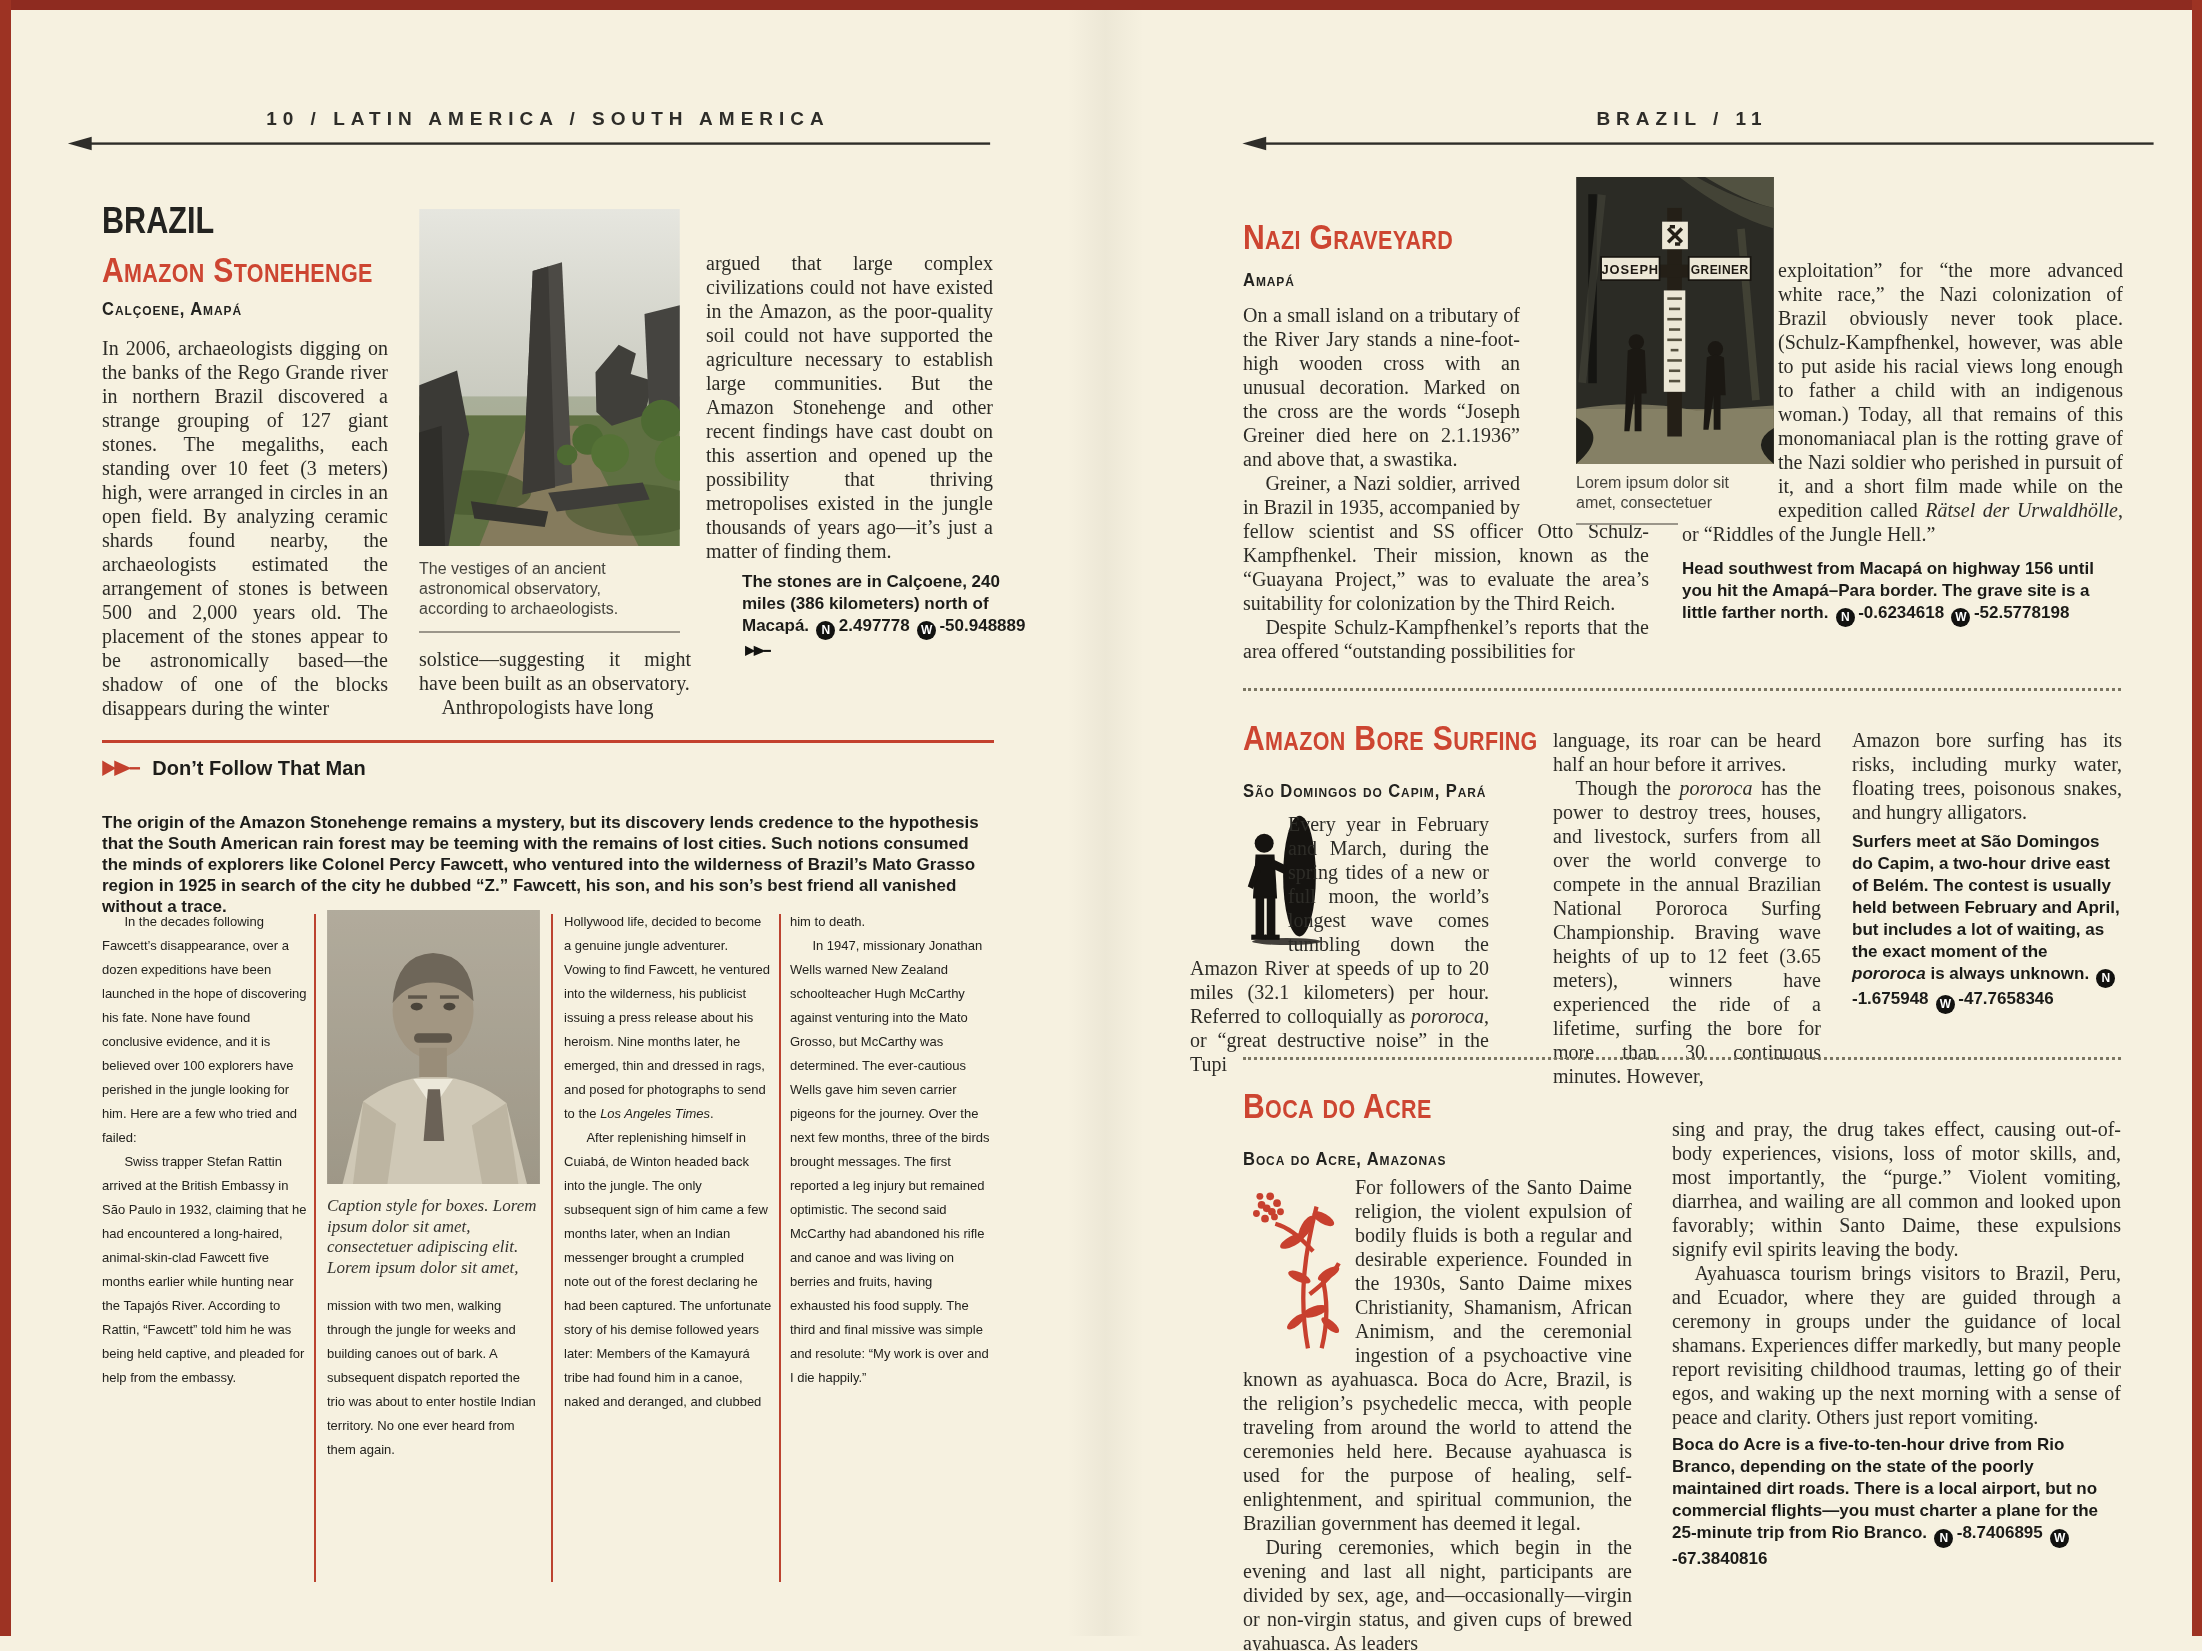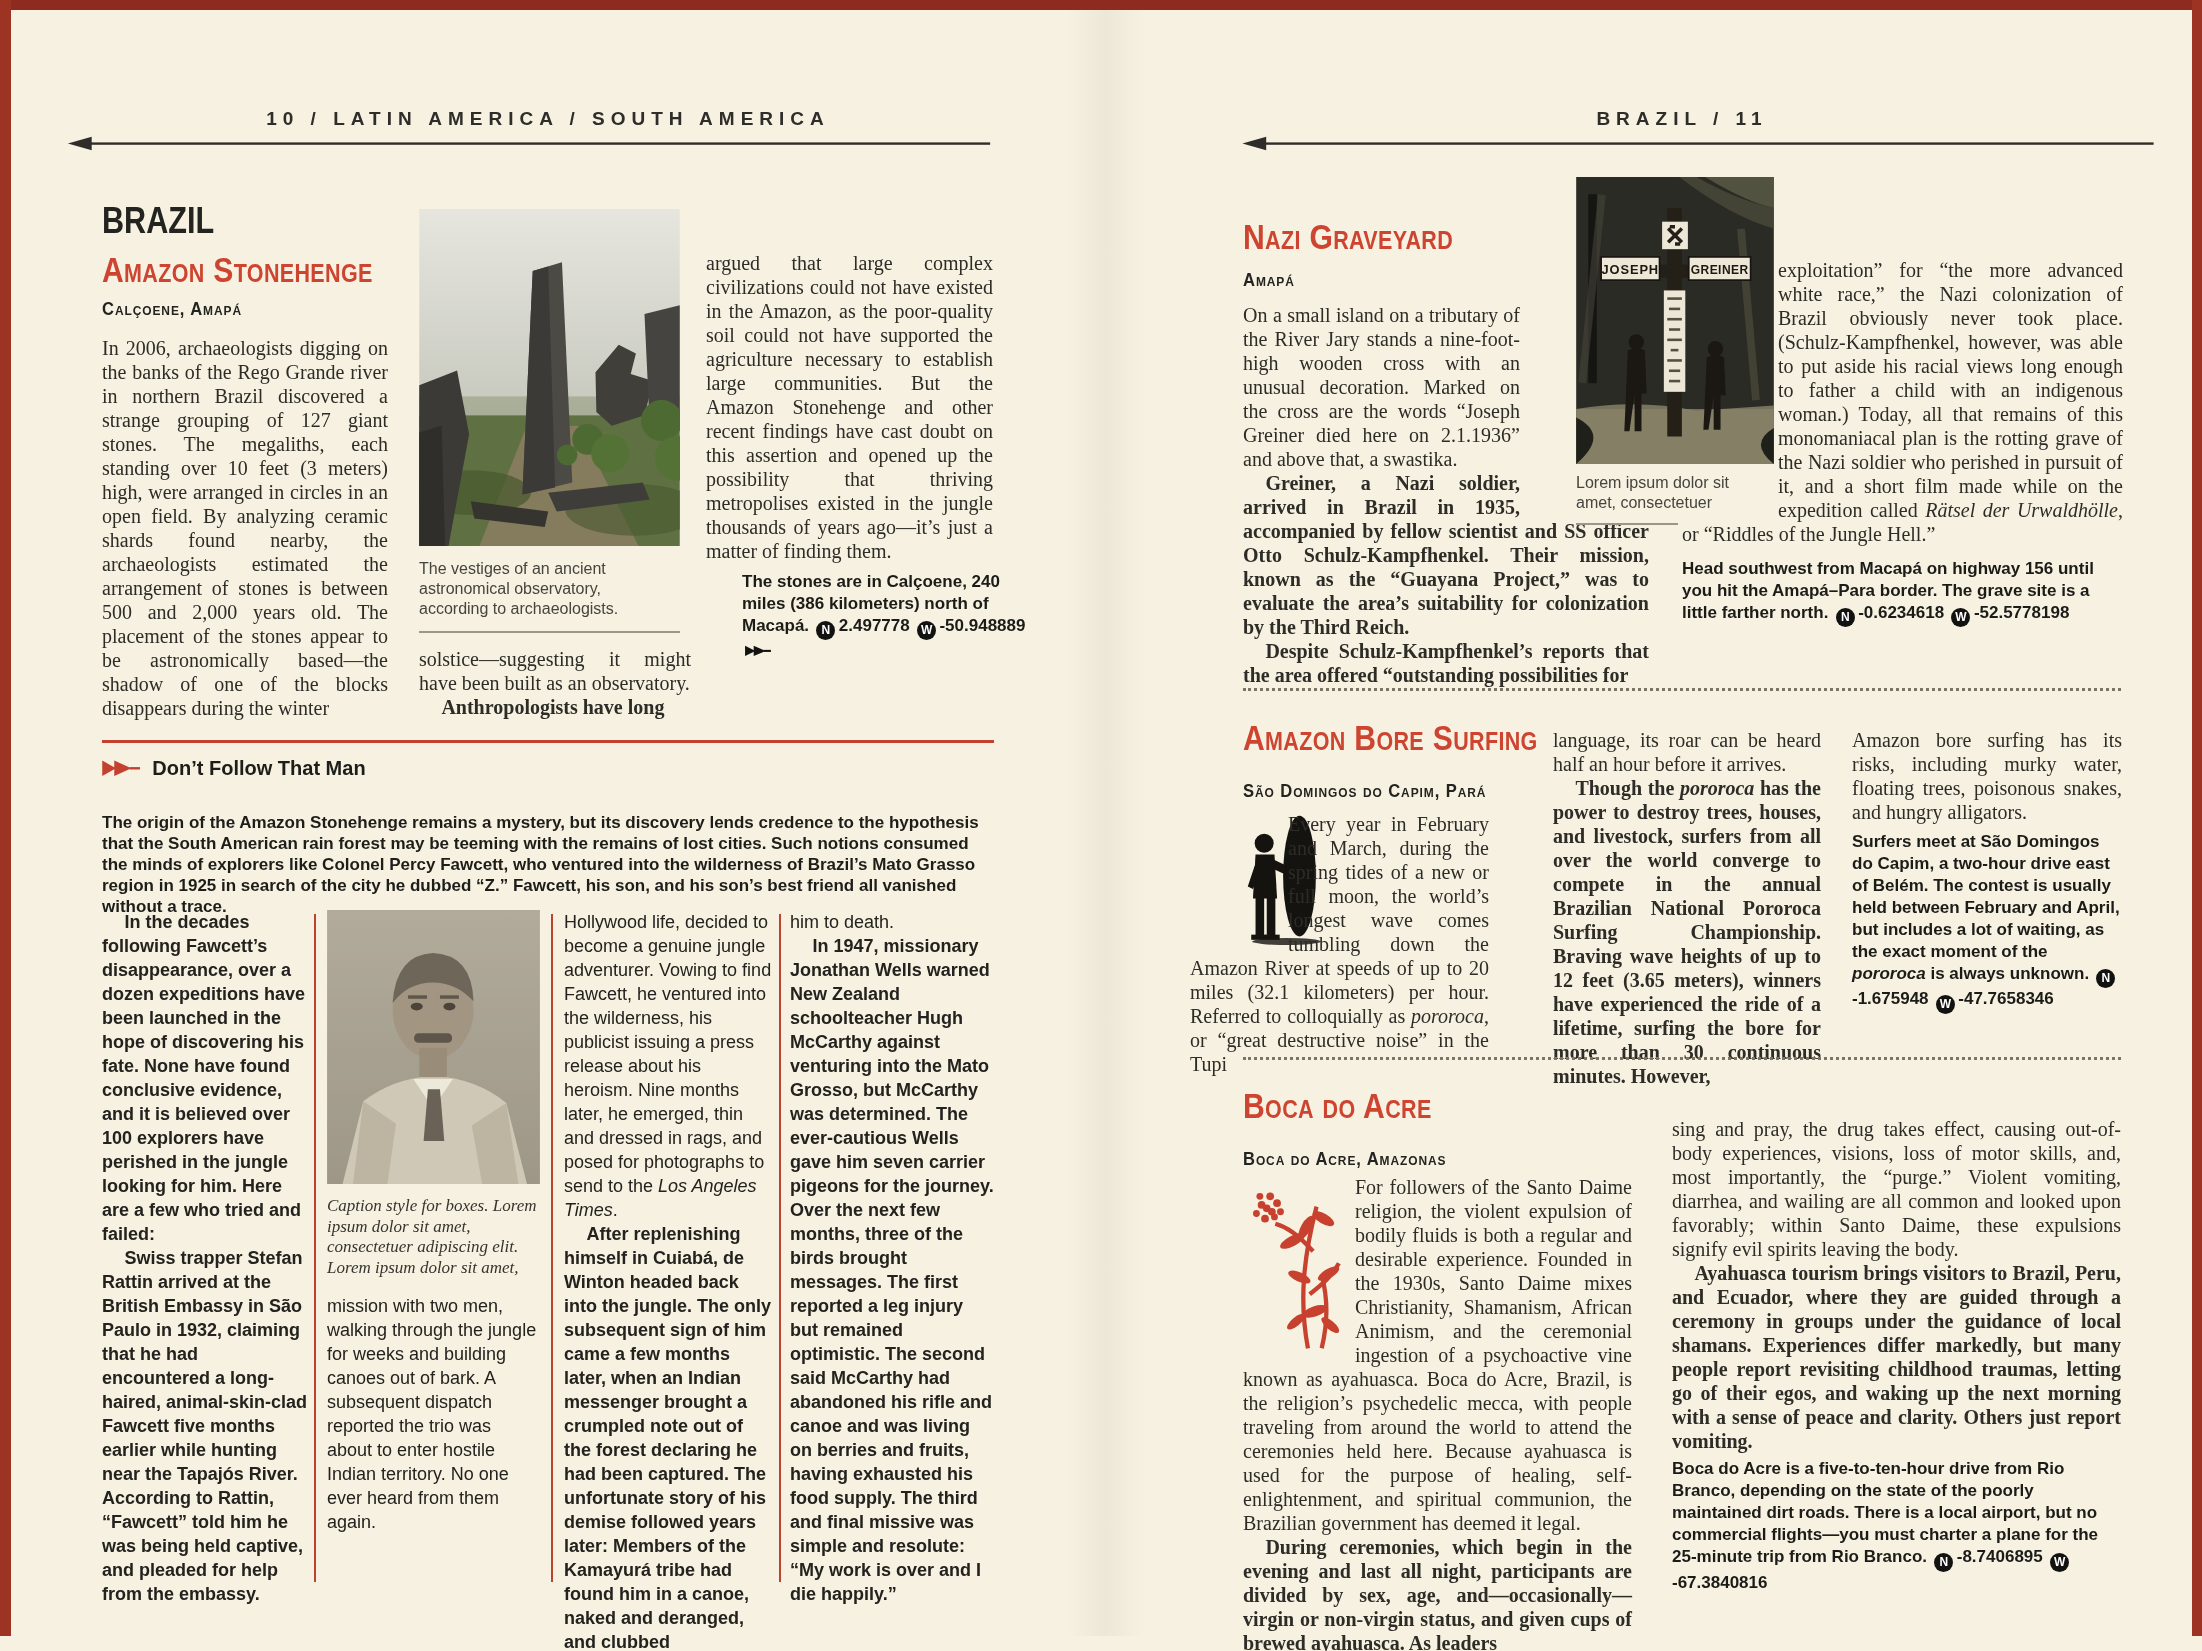--- a/index.html
+++ b/index.html
@@ -16,22 +16,22 @@
   .spine{left:1067px;top:10.3px;width:77px;height:1626px;
     background:linear-gradient(90deg,rgba(0,0,0,0) 0%,rgba(60,50,30,.05) 50%,rgba(0,0,0,0) 100%);}
   
   .pagehead{font-weight:700;font-size:19px;letter-spacing:6px;color:#2e2d29;text-align:center;white-space:nowrap;}
   .country{font-weight:700;font-size:36px;color:#232320;transform:scaleX(.85);transform-origin:left bottom;letter-spacing:0px;}
   .title-red{font-weight:700;font-size:35px;color:#cd4531;font-variant:small-caps;letter-spacing:0.4px;transform:scaleX(.86);transform-origin:left bottom;white-space:nowrap;}
   .location{font-weight:700;font-size:18px;color:#232320;font-variant:small-caps;letter-spacing:1px;transform:scaleX(.92);transform-origin:left bottom;white-space:nowrap;}
   
   .serif{font-family:"Liberation Serif",serif;font-size:20px;line-height:24px;text-align:justify;color:#2d2c27;}
   .serif p,.sans p{margin:0;}
-  .ind{text-indent:22.4px;font-weight:bold;}
-  .sans{font-size:18px;line-height:24px;color:#23221e;text-align:left;}
+  .ind{text-indent:22.4px;}
+  .sans{font-size:13px;line-height:24px;color:#23221e;text-align:left;}
   .caption{font-size:16px;line-height:20px;color:#45443e;}
   .caption-serif{font-family:"Liberation Serif",serif;font-style:italic;font-size:17px;line-height:20.6px;color:#35342f;}
   .dir{font-weight:700;font-size:17px;line-height:22px;color:#1b1b18;text-align:left;font-family:"Liberation Sans",sans-serif;}
   .badge{display:inline-block;width:19px;height:19px;border-radius:50%;background:#121210;color:#fff;
     font-size:12px;font-weight:700;text-align:center;line-height:19px;vertical-align:-3.4px;margin:0 3.4px 0 2.6px;}
   .box-title{font-weight:700;font-size:20px;color:#1d1d1a;margin-left:10.3px;}
   .intro{font-weight:700;font-size:17px;line-height:21px;color:#1d1d1a;text-align:left;}
   .vrule{position:absolute;width:1.7px;background:#bc4330;}
   .red-rule{position:absolute;height:2.6px;background:#c3412e;}
   .thin-rule{position:absolute;height:1.7px;background:#9b968a;}

